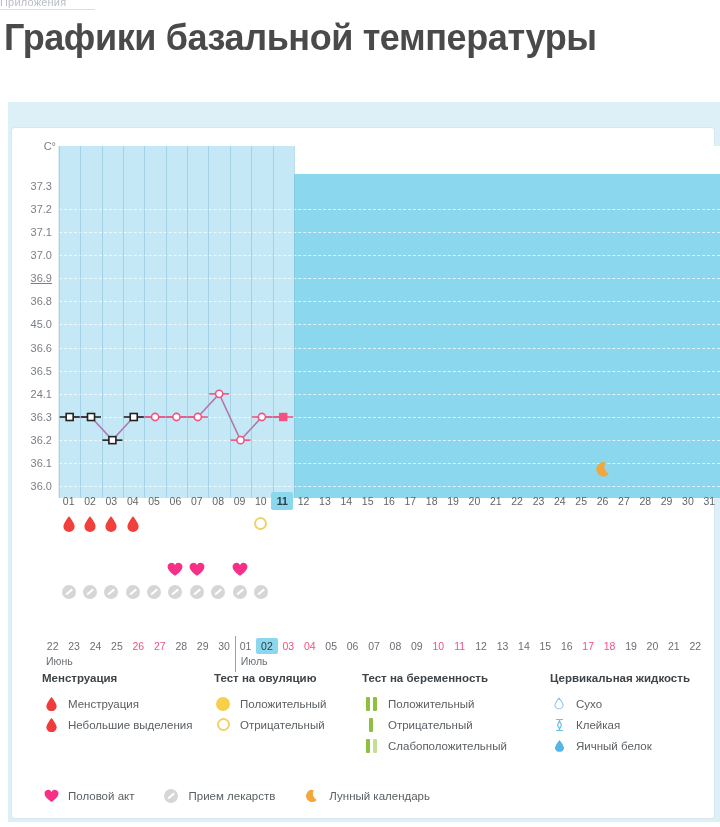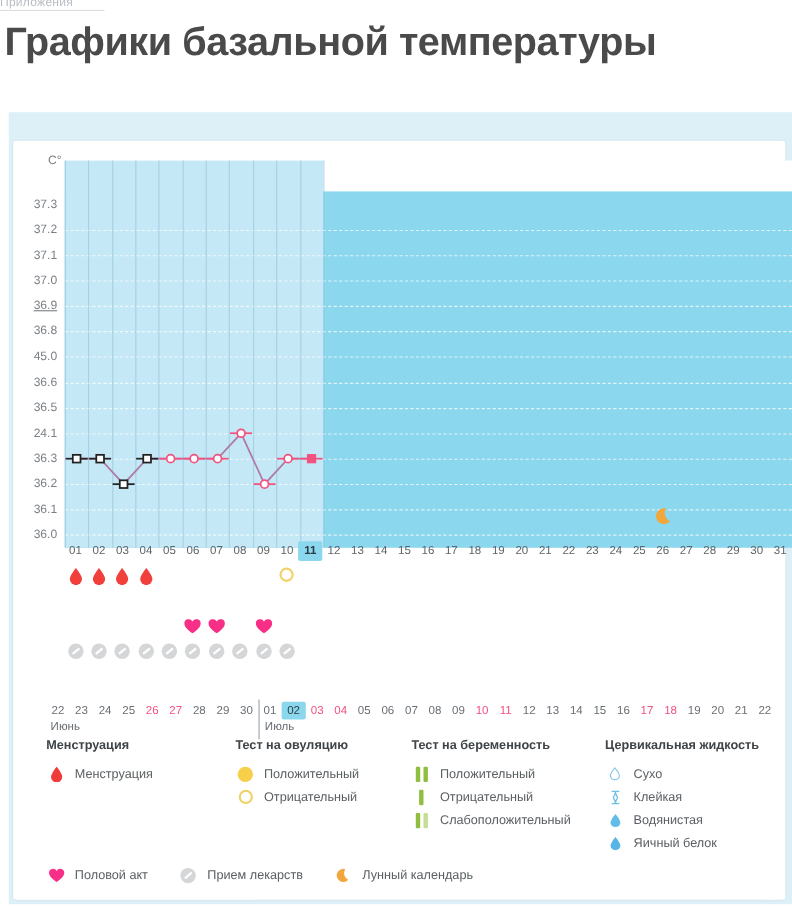--- a/index.html
+++ b/index.html
@@ -356,37 +356,45 @@
       <div class="lcol" style="left: 0px;">
         <div class="lhead">Менструация</div>
         <div class="litem">
           <span class="lico">
             <svg width="11" height="14" viewBox="0 0 11 14">
               <path d="M5.5 0 C5.5 0 0.4 6.2 0.4 9.2 A5.1 5.1 0 0 0 10.6 9.2 C10.6 6.2 5.5 0 5.5 0 Z" fill="#ef3b39"></path>
             </svg>
           </span>
           <span class="ltxt">Менструация</span>
         </div>
+        <div class="litem">
+          <span class="lico">
+            <svg width="11" height="14" viewBox="0 0 11 14">
+              <path d="M5.5 0 C5.5 0 0.4 6.2 0.4 9.2 A5.1 5.1 0 0 0 10.6 9.2 C10.6 6.2 5.5 0 5.5 0 Z" fill="#ef3b39"></path>
+            </svg>
+          </span>
+          <span class="ltxt">Небольшие выделения</span>
+        </div>
       </div>
       <div class="lcol" style="left: 172px;">
         <div class="lhead">Тест на овуляцию</div>
         <div class="litem">
           <span class="lico">
             <span class="circ-fill"></span>
           </span>
           <span class="ltxt">Положительный</span>
         </div>
         <div class="litem">
           <span class="lico">
             <span class="circ-out"></span>
           </span>
           <span class="ltxt">Отрицательный</span>
         </div>
       </div>
-      <div class="lcol" style="left: 320px; margin-left: 12px;">
+      <div class="lcol" style="left: 320px;">
         <div class="lhead">Тест на беременность</div>
         <div class="litem">
           <span class="lico">
             <span class="bars">
               <i class="bar"></i>
               <i class="bar"></i>
             </span>
           </span>
           <span class="ltxt">Положительный</span>
         </div>
@@ -418,28 +426,20 @@
           </span>
           <span class="ltxt">Сухо</span>
         </div>
         <div class="litem">
           <span class="lico">
             <svg width="11" height="14" viewBox="0 0 11 14">
               <path d="M2 1.5 H9 M2 12.5 H9 M5.5 1.5 C5.5 5 3.6 5.8 3.6 7 C3.6 8.2 5.5 9 5.5 12.5 C5.5 9 7.4 8.2 7.4 7 C7.4 5.8 5.5 5 5.5 1.5 Z" fill="none" stroke="#6fc0e6" stroke-width="1.2"></path>
             </svg>
           </span>
           <span class="ltxt">Клейкая</span>
-        </div>
-        <div class="litem">
-          <span class="lico">
-            <svg width="11" height="14" viewBox="0 0 11 14">
-              <path d="M5.5 1 C5.5 1 1 6.4 1 9.2 A4.6 4.6 0 0 0 10 9.2 C10 6.4 5.5 1 5.5 1 Z" fill="#63bce8"></path>
-            </svg>
-          </span>
-          <span class="ltxt">Водянистая</span>
         </div>
         <div class="litem">
           <span class="lico">
             <svg width="11" height="14" viewBox="0 0 11 14">
               <path d="M5.5 1 C5.5 1 1 6.4 1 9.2 A4.6 4.6 0 0 0 10 9.2 C10 6.4 5.5 1 5.5 1 Z" fill="#57b4e6"></path>
             </svg>
           </span>
           <span class="ltxt">Яичный белок</span>
         </div>
       </div>

